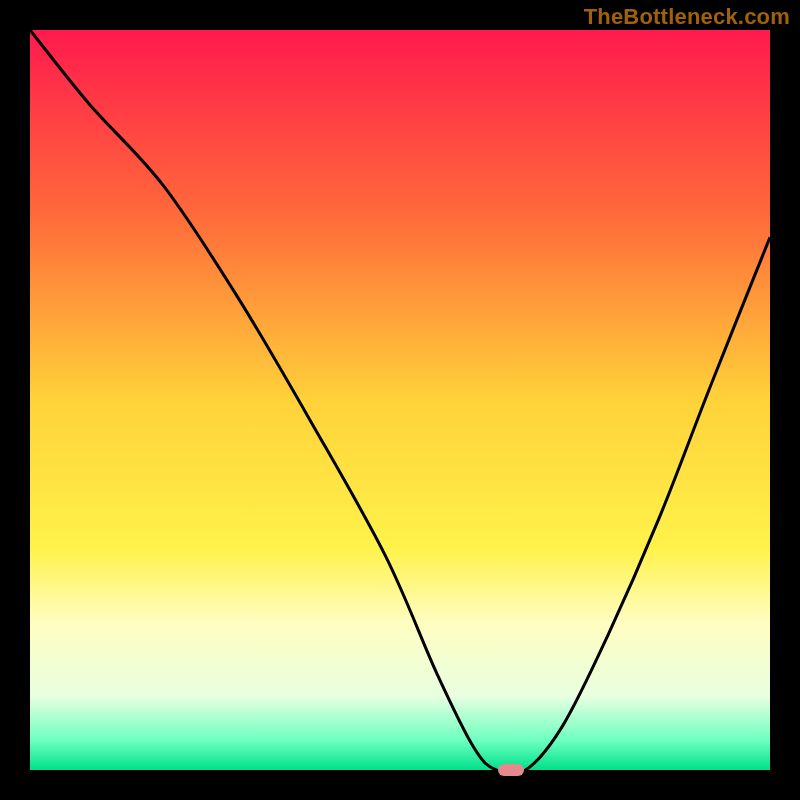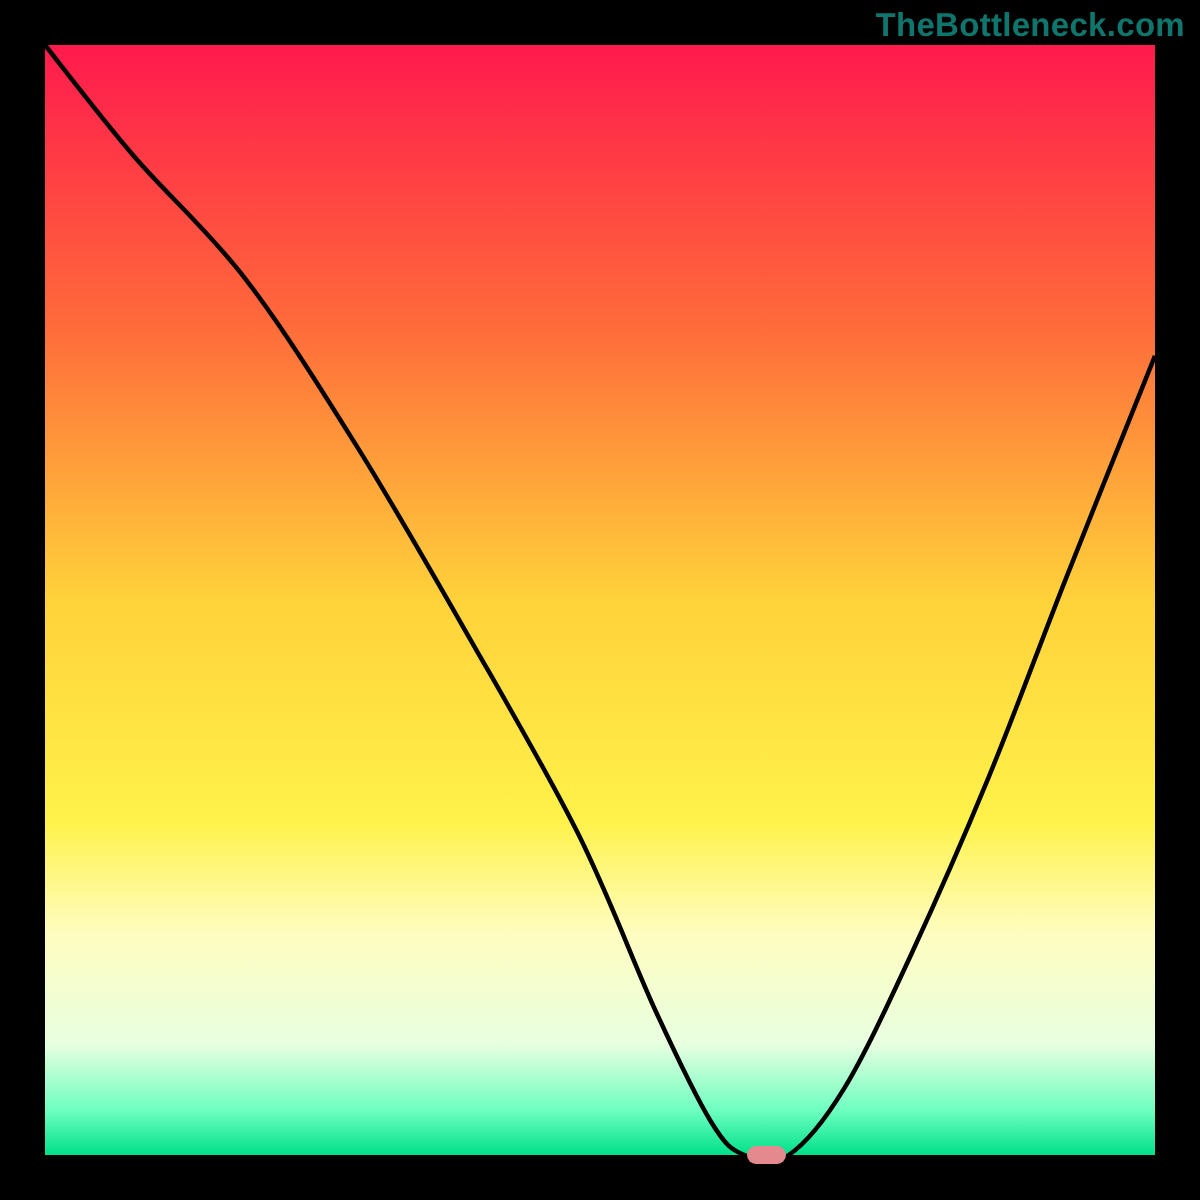--- a/index.html
+++ b/index.html
@@ -12,21 +12,21 @@
   }
   .container {
     position: relative;
     width: 800px;
     height: 800px;
   }
   .watermark {
     position: absolute;
     top: 4px;
     right: 10px;
-    color: #0f766e;
+    color: #a16207;
     font-family: Arial, Helvetica, sans-serif;
     font-size: 22px;
     font-weight: 600;
     letter-spacing: 0.2px;
     z-index: 3;
   }
   svg {
     position: absolute;
     left: 0;
     top: 0;

